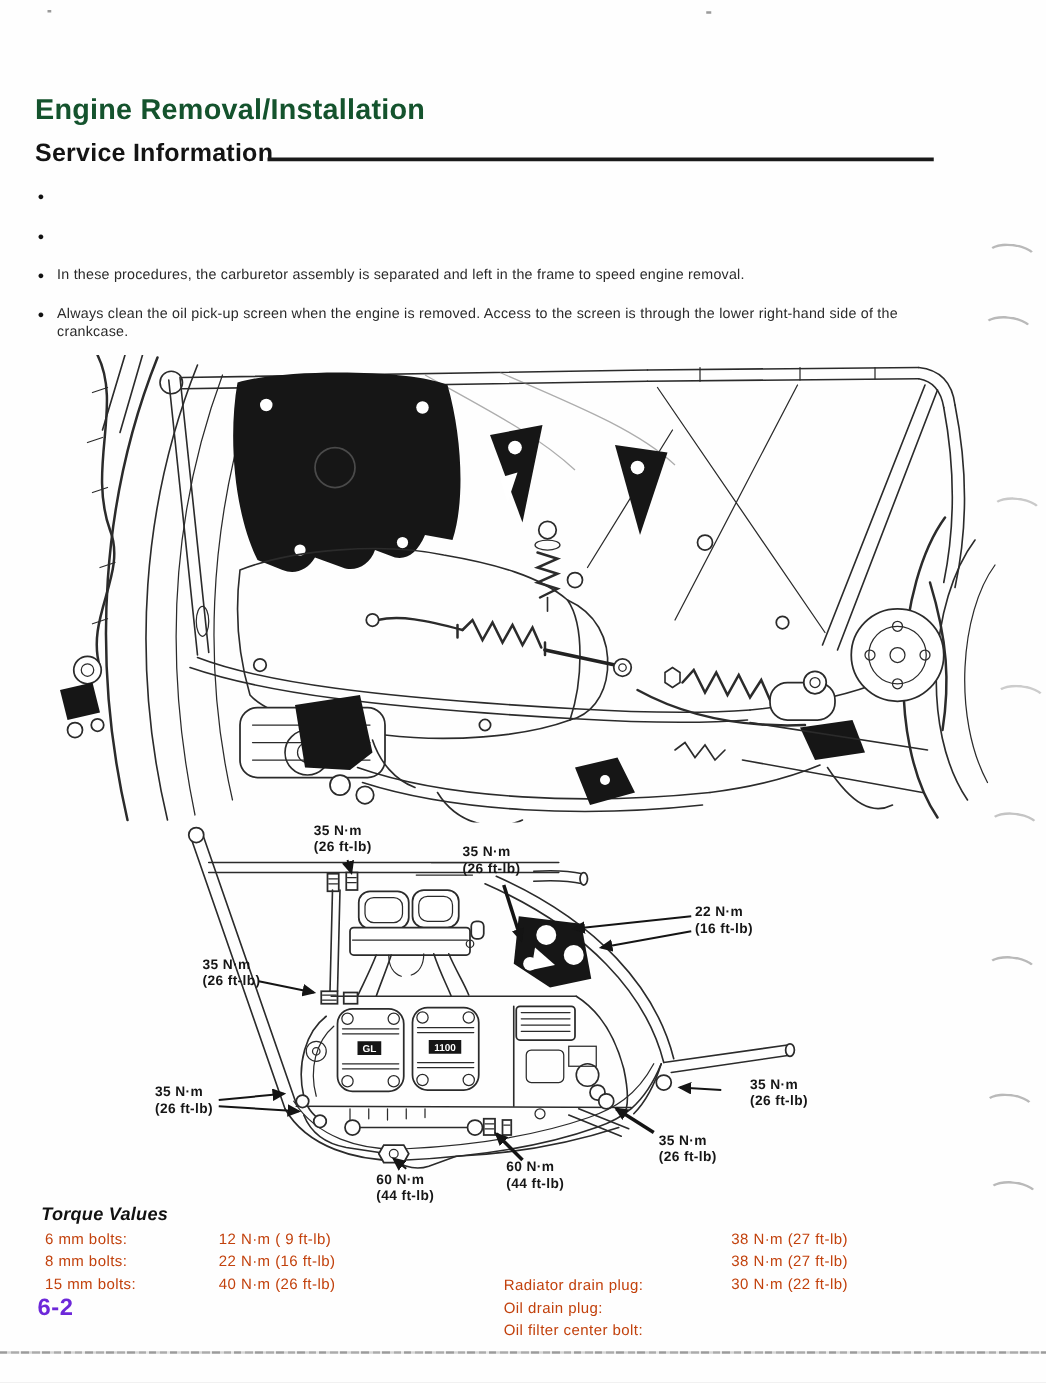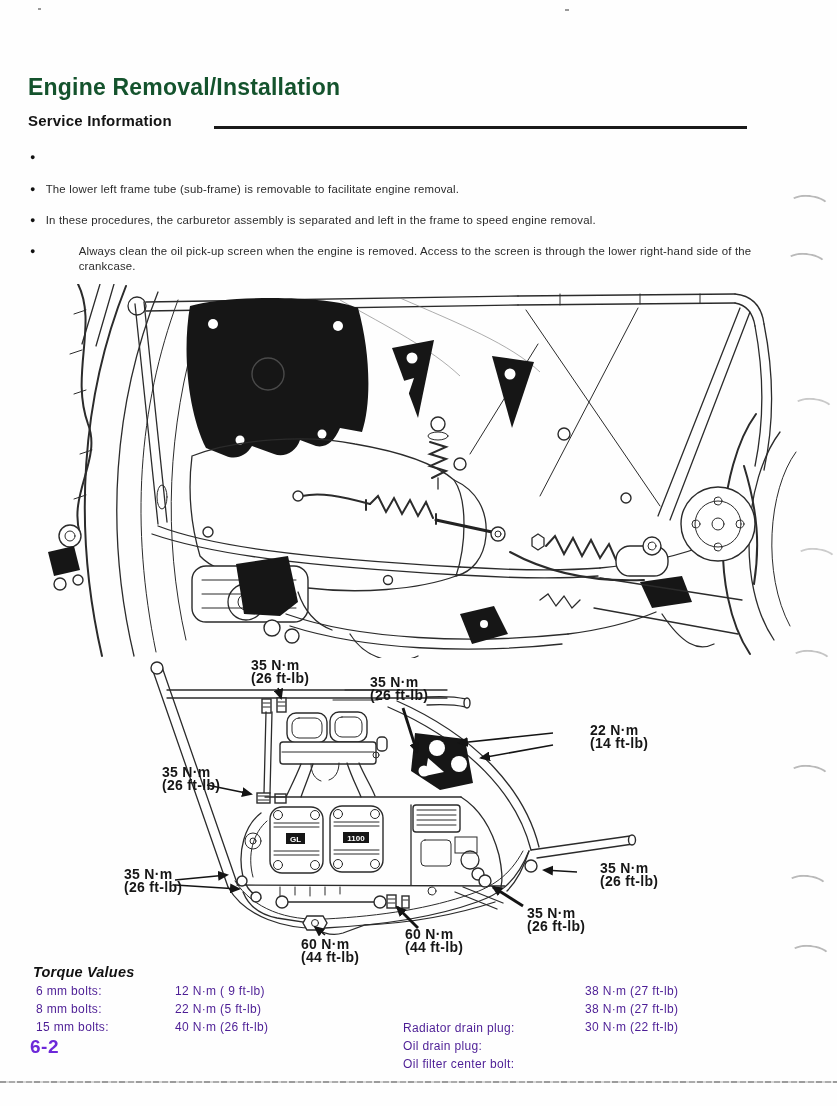--- a/index.html
+++ b/index.html
@@ -1,34 +1,34 @@
 <!DOCTYPE html>
 <html><head>
 <meta charset="utf-8">
 <style>
   html,body{margin:0;padding:0;background:#e8e8e8;}
   .page{position:relative;width:837px;height:1106px;background:#fefefe;
         font-family:"Liberation Sans",sans-serif;color:#1d1d1d;overflow:hidden;}
   .speck{position:absolute;background:#9a9a9a;}
   .title{position:absolute;left:28px;top:74px;margin:0;font-size:23px;font-weight:bold;
          color:#14532d;letter-spacing:.2px;}
-  .section-heading{position:absolute;left:28px;top:112px;margin:0;font-size:15px;
+  .section-heading{position:absolute;left:28px;top:112px;margin:0;font-size:20px;
          font-weight:bold;color:#141414;letter-spacing:.2px;}
   .section-rule{position:absolute;left:214px;top:126px;width:533px;height:3px;background:#1a1a1a;}
   .bullet-row{position:absolute;left:30px;width:724px;display:flex;gap:10px;
          font-size:11.4px;line-height:15px;color:#2a2a2a;letter-spacing:.2px;}
   .bullet-dot{font-size:9px;line-height:15px;color:#111;}
-  .b4{width:716px;margin-left:33px;}
+  .b4{width:716px;}
   .fig{position:absolute;}
-  .co{position:absolute;font-size:14px;font-weight:bold;line-height:12.5px;
+  .co{position:absolute;font-size:11px;font-weight:bold;line-height:12.5px;
       letter-spacing:.3px;color:#161616;white-space:nowrap;}
   .co span{display:block;}
   .tq-heading{position:absolute;left:33px;top:964px;margin:0;font-size:14.5px;
       font-weight:bold;color:#111;letter-spacing:.2px;font-style:italic;}
-  .tq-row{position:absolute;left:0;width:763px;height:18px;font-size:12px;color:#4c1d95;
+  .tq-row{position:absolute;left:0;width:763px;height:18px;font-size:12px;color:#c2410c;
       letter-spacing:.35px;}
   .tq-row span{position:absolute;white-space:pre;}
   .tl{left:36px;} .tv{left:175px;} .rl{left:403px;margin-top:37px;} .rv{left:585px;}
   .page-number{position:absolute;left:30px;top:1036px;margin:0;font-size:19px;
       font-weight:bold;color:#6d28d9;letter-spacing:.5px;}
   .binder-arc{position:absolute;left:788px;width:38px;height:18px;border-radius:50%;
       border:2px solid transparent;border-top-color:#b9b9b9;transform:rotate(6deg);}
   .edge-line{position:absolute;left:0;top:1081px;width:837px;height:2px;opacity:.85;
       background:repeating-linear-gradient(90deg,#8a8a8a 0 6px,#cfcfcf 6px 9px,#9d9d9d 9px 15px,#e2e2e2 15px 17px);}
   
@@ -55,21 +55,20 @@
 
   <h1 class="title">Engine Removal/Installation</h1>
   <h2 class="section-heading">Service Information</h2>
   <div class="section-rule"></div>
 
   <div class="bullet-row" style="top:150px;">
     <span class="bullet-dot">●</span>
   </div>
   <div class="bullet-row" style="top:182px;">
     <span class="bullet-dot">●</span>
-    <span>The lower left frame tube (sub-frame) is removable to facilitate engine removal.</span>
   </div>
   <div class="bullet-row" style="top:213px;">
     <span class="bullet-dot">●</span>
     <span>In these procedures, the carburetor assembly is separated and left in the frame to speed engine removal.</span>
   </div>
   <div class="bullet-row" style="top:244px;">
     <span class="bullet-dot">●</span>
     <span class="b4">Always clean the oil pick-up screen when the engine is removed. Access to the screen is through the lower right-hand side of the crankcase.</span>
   </div>
 
@@ -298,23 +297,23 @@
   </svg>
 
   <div class="co" style="left:251px;top:659px;">
     <span>35 N·m</span>
     <span>(26 ft-lb)</span>
   </div>
   <div class="co" style="left:370px;top:676px;">
     <span>35 N·m</span>
     <span>(26 ft-lb)</span>
   </div>
-  <div class="co" style="left:556px;top:724px;margin-left:34px;">
+  <div class="co" style="left:556px;top:724px;">
     <span>22 N·m</span>
-    <span>(14 ft-lb)</span>
+    <span>(16 ft-lb)</span>
   </div>
   <div class="co" style="left:162px;top:766px;">
     <span>35 N·m</span>
     <span>(26 ft-lb)</span>
   </div>
   <div class="co" style="left:124px;top:868px;">
     <span>35 N·m</span>
     <span>(26 ft-lb)</span>
   </div>
   <div class="co" style="left:600px;top:862px;">
@@ -336,21 +335,21 @@
 
   <h3 class="tq-heading">Torque Values</h3>
   <div class="tq-row" style="top:984px;">
     <span class="tl">6 mm bolts:</span>
     <span class="tv">12 N·m ( 9 ft-lb)</span>
     <span class="rl">Radiator drain plug:</span>
     <span class="rv">38 N·m (27 ft-lb)</span>
   </div>
   <div class="tq-row" style="top:1002px;">
     <span class="tl">8 mm bolts:</span>
-    <span class="tv">22 N·m (5 ft-lb)</span>
+    <span class="tv">22 N·m (16 ft-lb)</span>
     <span class="rl">Oil drain plug:</span>
     <span class="rv">38 N·m (27 ft-lb)</span>
   </div>
   <div class="tq-row" style="top:1020px;">
     <span class="tl">15 mm bolts:</span>
     <span class="tv">40 N·m (26 ft-lb)</span>
     <span class="rl">Oil filter center bolt:</span>
     <span class="rv">30 N·m (22 ft-lb)</span>
   </div>
 

